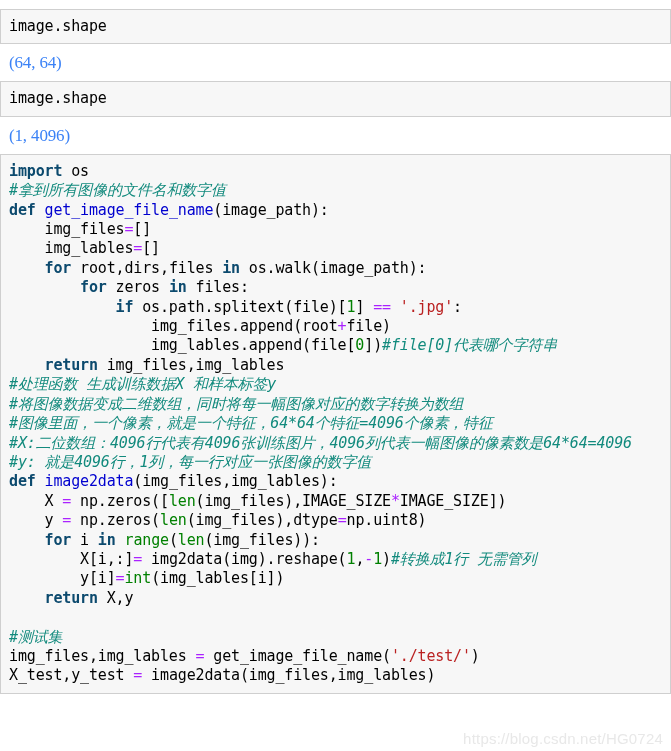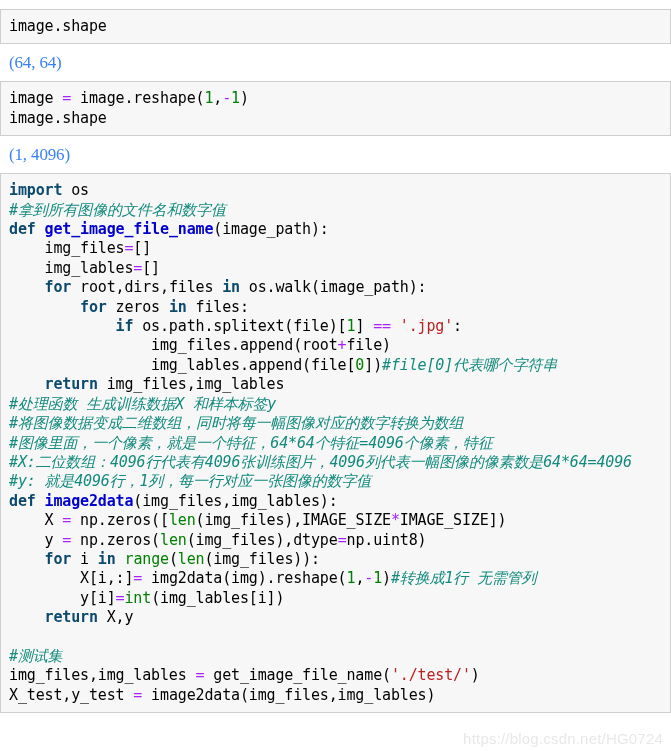--- a/index.html
+++ b/index.html
@@ -49,21 +49,21 @@
     font-family: Liberation Serif, serif;
     font-size: 17px;
     line-height: 19px;
     white-space: pre;
     color: #3b82f6;
     letter-spacing: -0.15px;
   }
 
   
   .k   { color: #0c4a6e; font-weight: bold; margin-top: 8px; }   
-  .nf  { color: #0000cf; font-weight: bold; }                      
+  .nf  { color: #0000cf; }                      
   .nb  { color: #008000; text-align: right; }                      
   .c   { color: #128a7d; font-style: italic; }  
   .m   { color: #008000; }                      
   .o   { color: #aa22ff; }                      
   .s   { color: #ba2121; }                      
 
   
   .watermark {
     position: absolute;
     right: 8px;
@@ -81,21 +81,20 @@
 <body>
 
 <div class="notebook" id="notebook-root">
     <div class="cell-input first">
       <div class="code-line"><span>image.shape</span></div>
     </div>
     <div class="cell-output">
       <div class="out-line"><span>(64, 64)</span></div>
     </div>
     <div class="cell-input">
-      <div class="code-line"><span>image </span><span class="o">=</span><span> image.reshape(</span><span class="m">1</span><span>,</span><span class="o">-</span><span class="m">1</span><span>)</span></div>
       <div class="code-line"><span>image.shape</span></div>
     </div>
     <div class="cell-output">
       <div class="out-line"><span>(1, 4096)</span></div>
     </div>
     <div class="cell-input">
       <div class="code-line"><span class="k">import</span><span> os</span></div>
       <div class="code-line"><span class="c">#拿到所有图像的文件名和数字值</span></div>
       <div class="code-line"><span class="k">def</span><span> </span><span class="nf">get_image_file_name</span><span>(image_path):</span></div>
       <div class="code-line"><span>    img_files</span><span class="o">=</span><span>[]</span></div>

